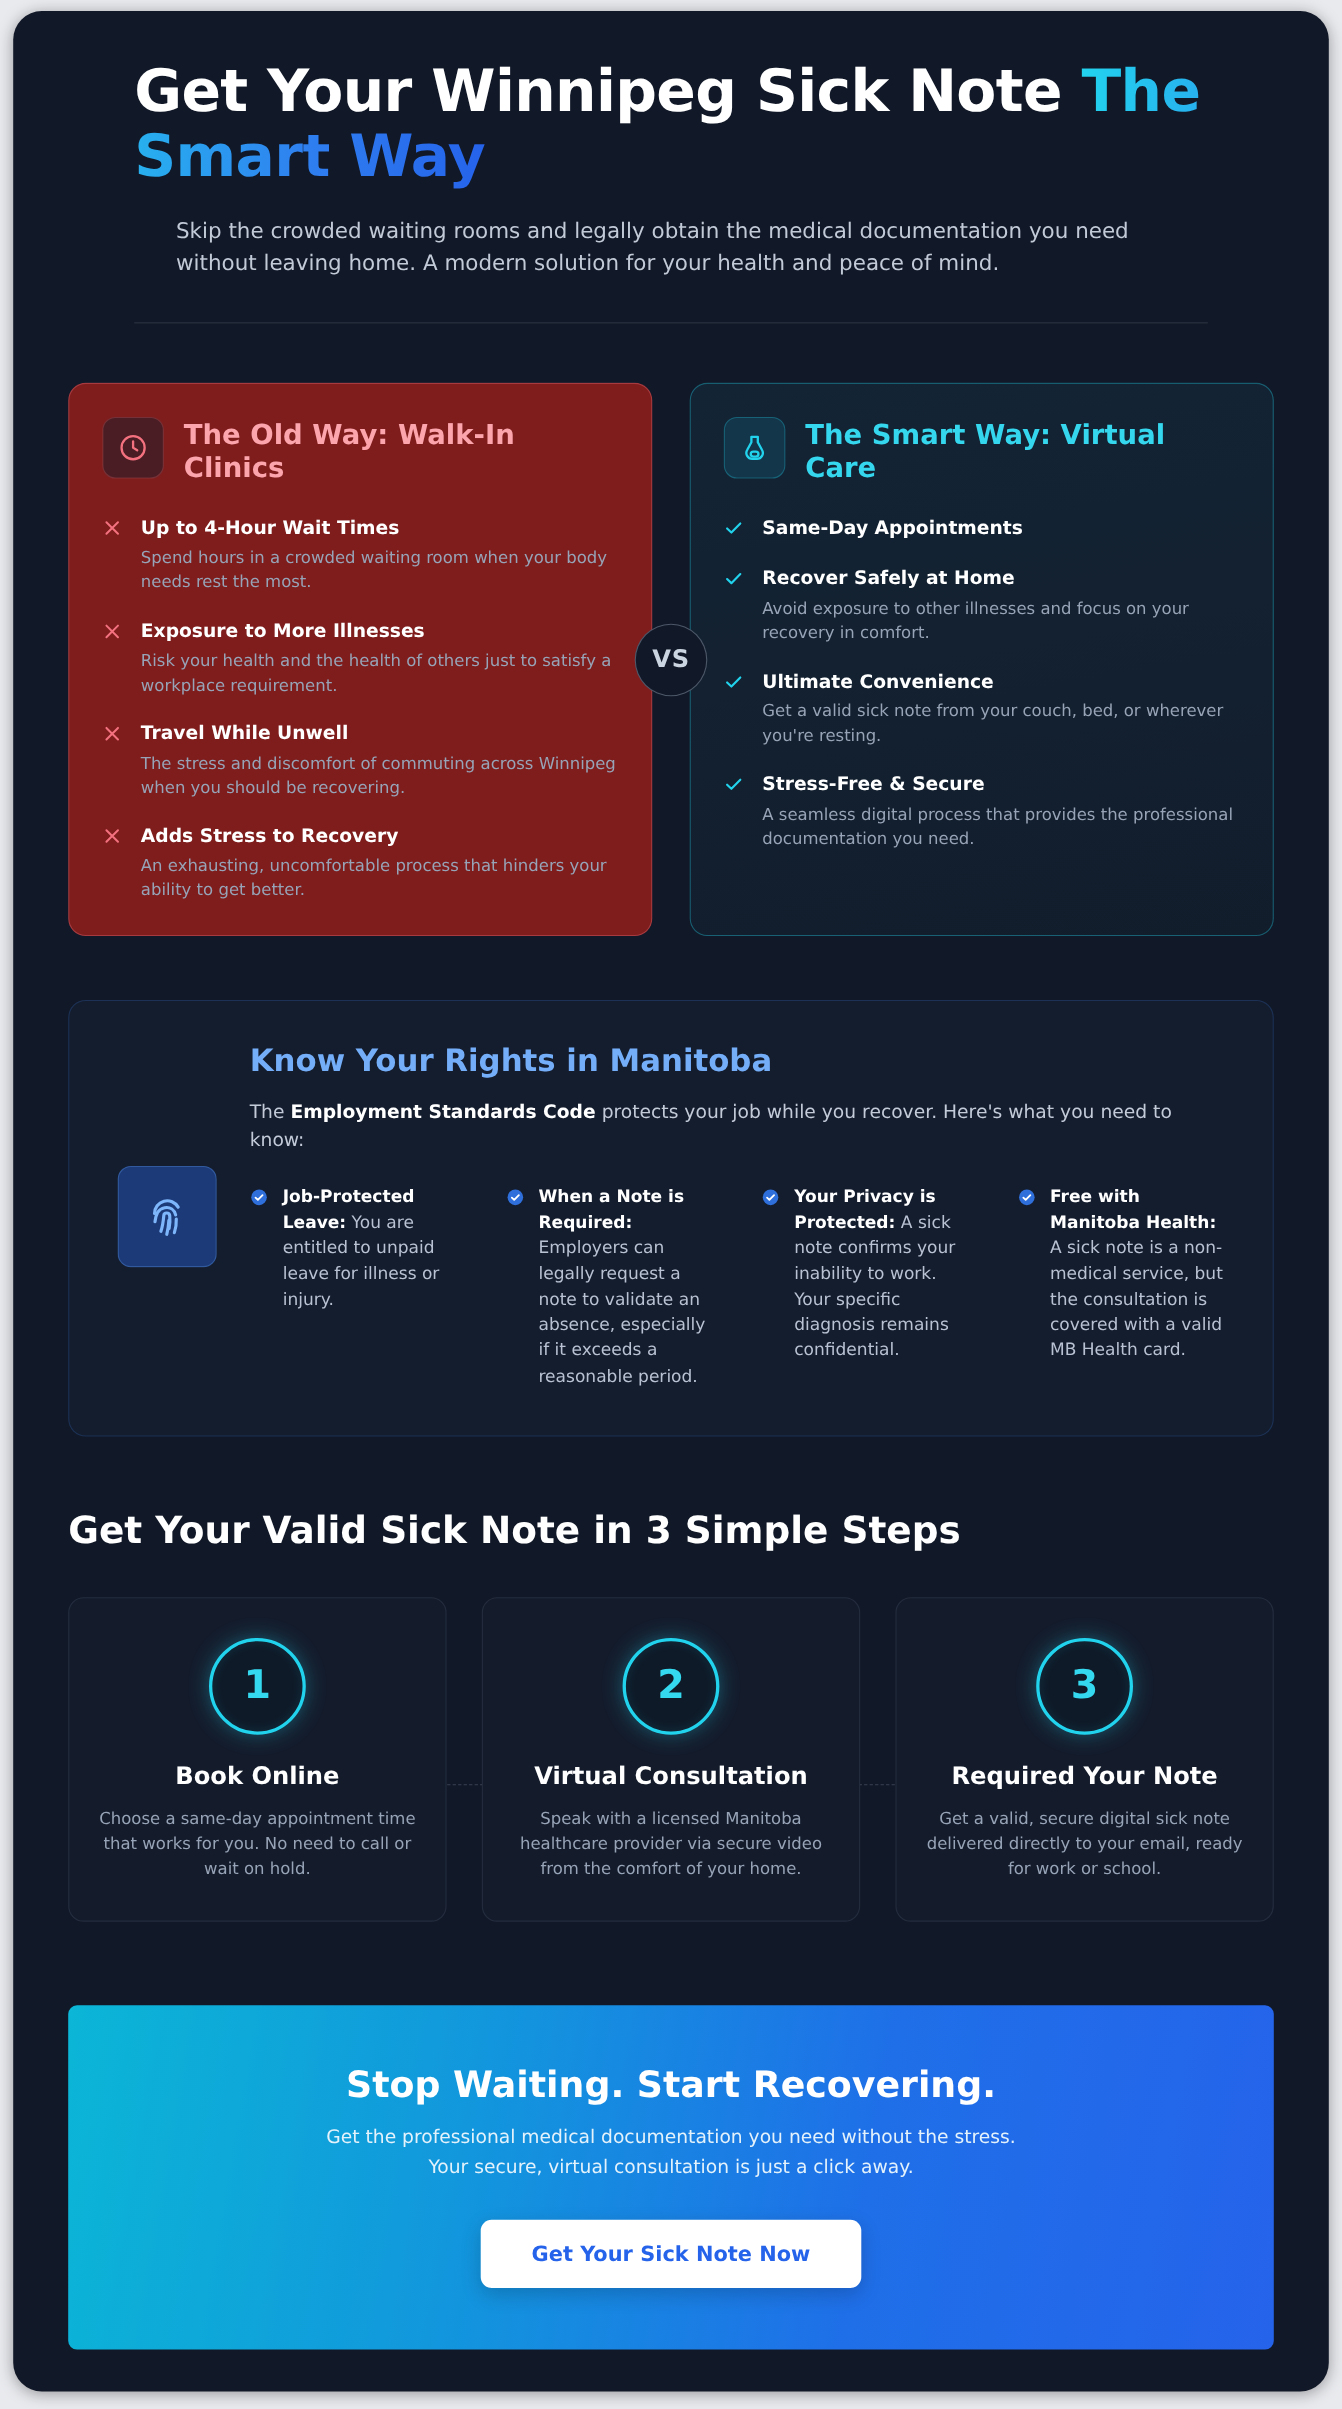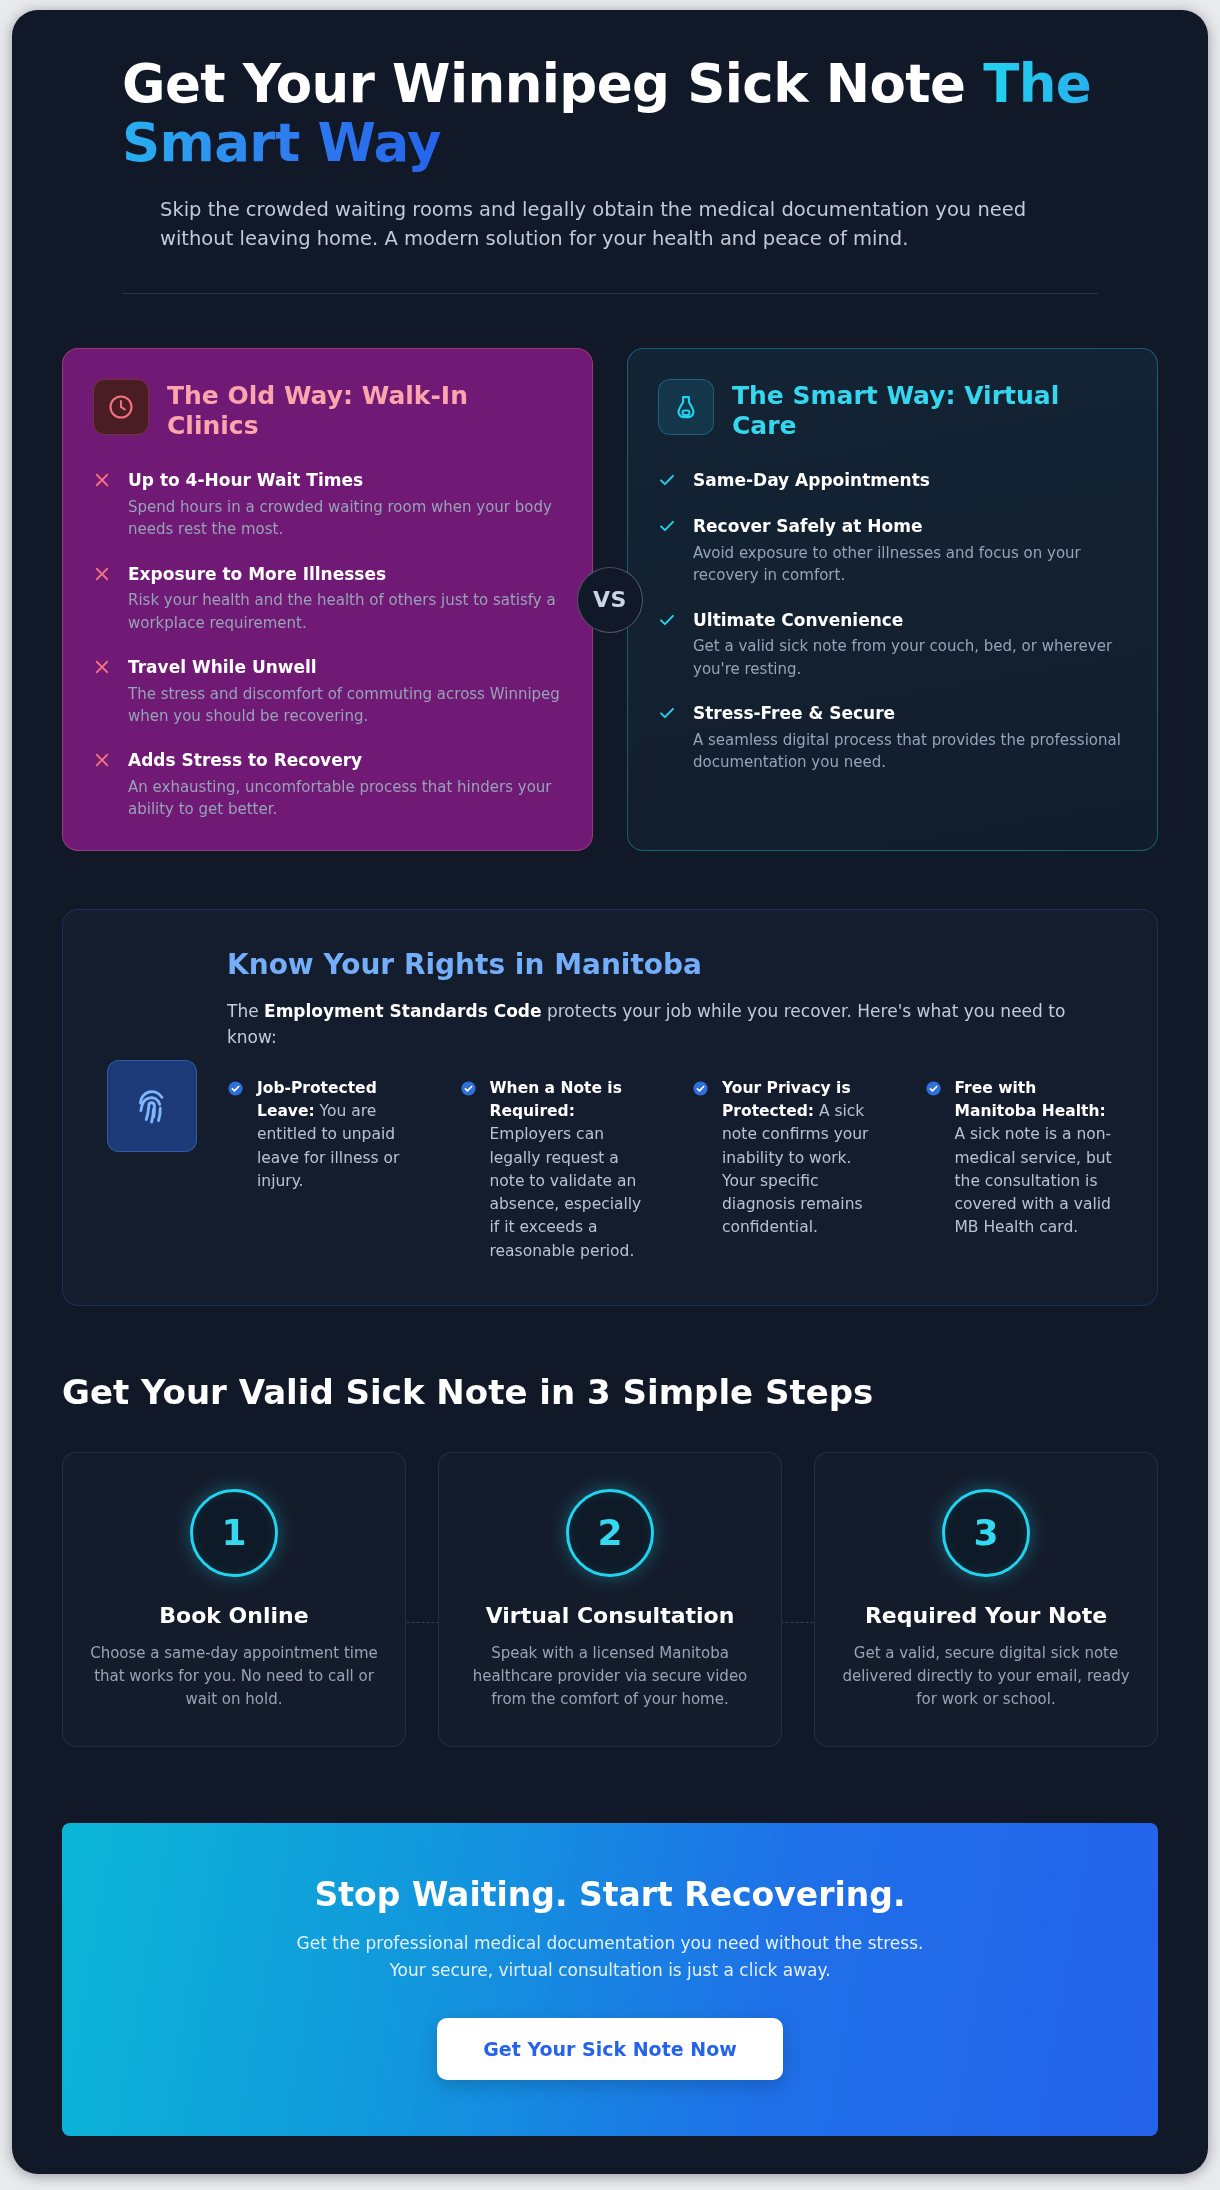--- a/index.html
+++ b/index.html
@@ -43,21 +43,21 @@
     margin:40px 0 0 0;height:1px;
     background:rgba(148,163,184,.20);
   }
 
   
   .compare-wrap{position:relative;margin-top:54px;display:flex;gap:34px;}
   .card{
     flex:1;border-radius:16px;padding:30px 30px 30px 30px;
     background:#161f31;position:relative;
   }
-  .card.old{border:1px solid rgba(244,114,128,.35);background:#701a75;}
+  .card.old{border:1px solid rgba(244,114,128,.35);background:#7f1d1d;}
   .card.new{border:1px solid rgba(34,211,238,.35);
             background:linear-gradient(170deg,#132435 0%,#13202f 60%,#121d2c 100%);}
   .card-head{display:flex;align-items:flex-start;gap:18px;margin-bottom:28px;}
   .icon-tile{
     width:56px;height:56px;border-radius:12px;flex:0 0 56px;
     display:flex;align-items:center;justify-content:center;
   }
   .icon-tile.red{background:#4a1d24;border:1px solid rgba(248,113,113,.25);}
   .icon-tile.cyan{background:#14364a;border:1px solid rgba(34,211,238,.28);}
   .card-title{font-size:25px;line-height:1.2;font-weight:700;padding-top:2px;}

